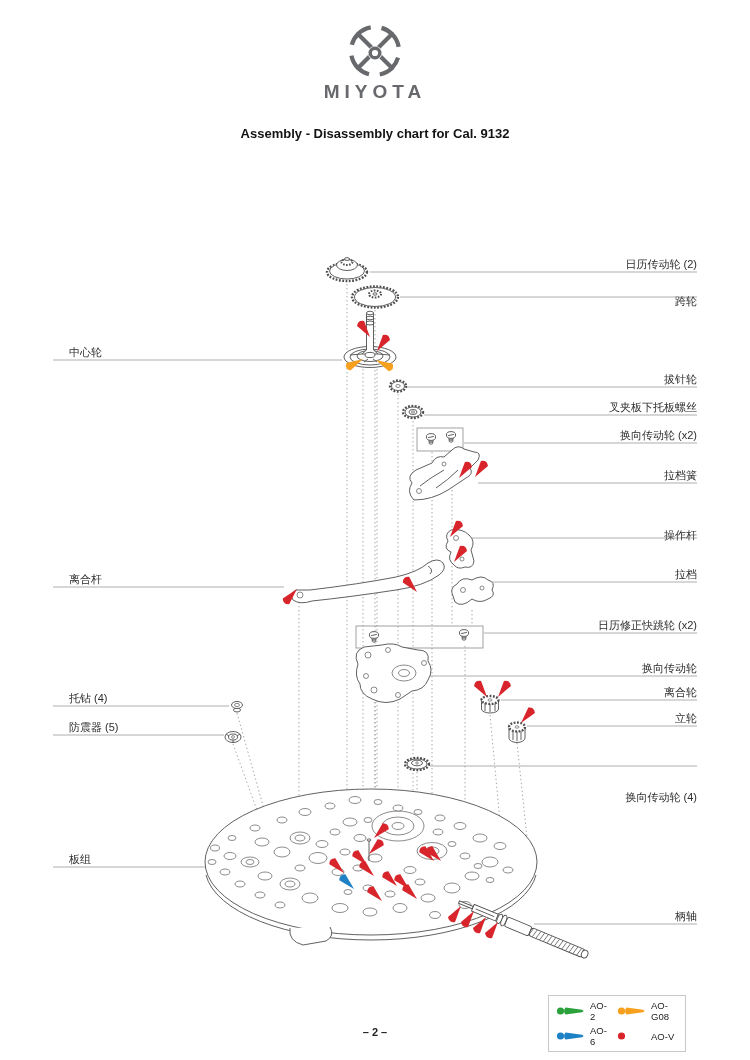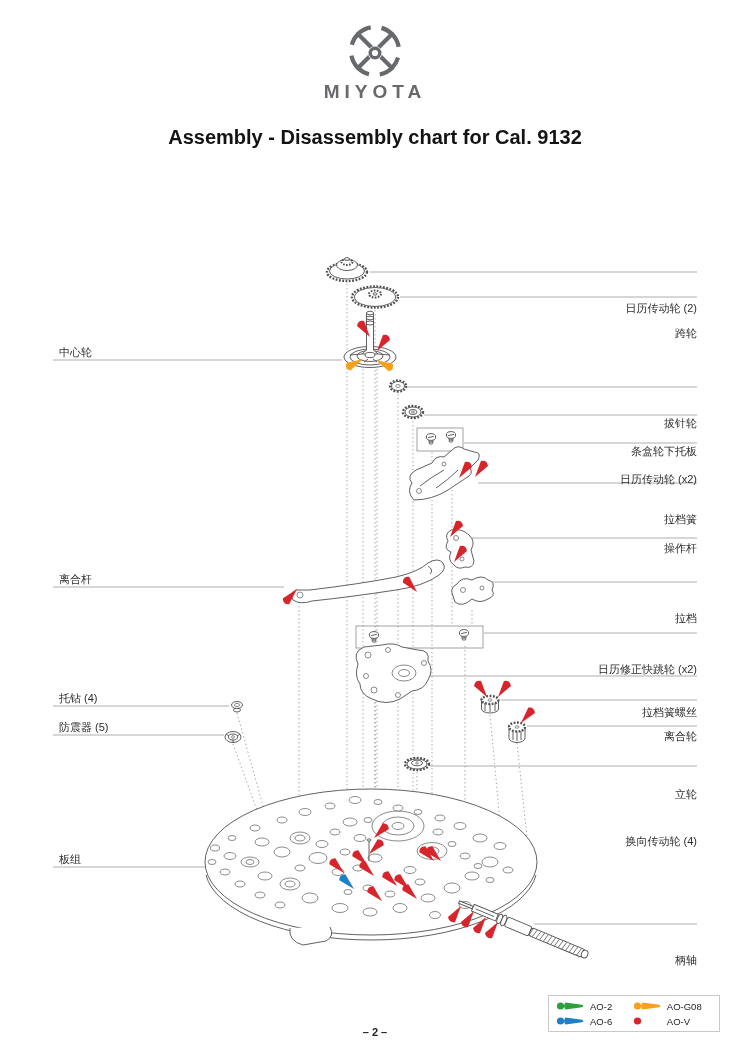--- a/index.html
+++ b/index.html
@@ -4,39 +4,39 @@
 <style>
   html,body{margin:0;padding:0;}
   body{
     width:750px;height:1060px;background:#ffffff;position:relative;overflow:hidden;
     font-family:"Liberation Sans","DejaVu Sans",sans-serif;
   }
   #logo-mark{position:absolute;left:343px;top:22px;}
   #brand{position:absolute;top:81px;left:0;width:750px;text-align:center;
     font-size:19px;font-weight:bold;letter-spacing:5px;color:#67696c;}
   #title{position:absolute;top:126px;left:0;width:750px;text-align:center;
-    font-size:20px;font-weight:bold;color:#131313;}
+    font-size:13px;font-weight:bold;color:#131313;}
   #footer{position:absolute;top:1026px;left:0;width:750px;text-align:center;
     font-size:11px;font-weight:bold;color:#222;}
   svg.diagram{position:absolute;left:0;top:0;}
   .lbl{position:absolute;font-size:11px;color:#2d2d2d;white-space:nowrap;line-height:14px;}
-  .lbl.r{right:53px;text-align:right;margin-top:44px;}
-  .lbl.l{left:59px;text-align:left;}
+  .lbl.r{right:53px;text-align:right;}
+  .lbl.l{left:69px;text-align:left;}
   .leader{stroke:#9b9b9b;stroke-width:0.8;}
   .dot{stroke:#8f8f8f;stroke-width:0.8;stroke-dasharray:1.4 2.6;fill:none;}
   .p{stroke:#4f4f4f;stroke-width:0.9;fill:#fff;}
   .pn{stroke:#4f4f4f;stroke-width:0.9;fill:none;}
   .box{stroke:#8a8a8a;stroke-width:0.8;fill:none;}
   .teeth{stroke:#4f4f4f;stroke-width:2.4;fill:#fff;stroke-dasharray:1.8 1.5;}
   .teeth2{stroke:#4f4f4f;stroke-width:2;fill:none;stroke-dasharray:1.6 1.4;}
   .hole{stroke:#5a5a5a;stroke-width:0.7;fill:#fff;}
   .ar-aov{fill:var(--c-aov,#d8252b);}
   .ar-aog08{fill:var(--c-aog08,#f6a01d);}
   .ar-ao3{fill:var(--c-ao3,#1e80c5);}
-  #legend{position:absolute;left:548px;top:995px;width:172px;box-sizing:border-box;
+  #legend{position:absolute;left:548px;top:995px;width:138px;box-sizing:border-box;
     border:1px solid #c9c9c9;background:#fff;padding:4px 7px;
     display:grid;grid-template-columns:1fr 1.15fr;gap:3px 8px;}
   .leg-item{display:flex;align-items:center;gap:4px;font-size:9.5px;color:#222;}
   .leg-item svg{flex:0 0 auto;}
 </style>
 </head>
 <body>
 
 <svg id="logo-mark" width="64" height="58" viewBox="-32 -29 64 58">
   <circle cx="0" cy="0" r="24" fill="none" stroke="#67696c" stroke-width="4.2" stroke-dasharray="27 10.7" stroke-dashoffset="13" transform="rotate(45)"></circle>
@@ -355,31 +355,31 @@
       <use href="#dart" transform="translate(374,838) rotate(135)" class="ar-aov"></use>
       <use href="#dart" transform="translate(354,889) rotate(45)" class="ar-ao3"></use>
       <use href="#dart" transform="translate(461,906) rotate(-55)" class="ar-aov"></use>
       <use href="#dart" transform="translate(474,911) rotate(-55)" class="ar-aov"></use>
       <use href="#dart" transform="translate(486,917) rotate(-55)" class="ar-aov"></use>
       <use href="#dart" transform="translate(498,922) rotate(-55)" class="ar-aov"></use>
     </g>
 </svg>
 
 <div class="lbl r" style="top:257px">日历传动轮 (2)</div>
-<div class="lbl r" style="top:282px">跨轮</div>
+<div class="lbl r" style="top:294px">跨轮</div>
 <div class="lbl r" style="top:372px">拔针轮</div>
-<div class="lbl r" style="top:400px">条盒轮下托板</div>
-<div class="lbl r" style="top:428px">日历传动轮 (x2)</div>
+<div class="lbl r" style="top:400px">叉夹板下托板螺丝</div>
+<div class="lbl r" style="top:428px">换向传动轮 (x2)</div>
 <div class="lbl r" style="top:468px">拉档簧</div>
-<div class="lbl r" style="top:497px">操作杆</div>
+<div class="lbl r" style="top:528px">操作杆</div>
 <div class="lbl r" style="top:567px">拉档</div>
 <div class="lbl r" style="top:618px">日历修正快跳轮 (x2)</div>
-<div class="lbl r" style="top:661px">拉档簧螺丝</div>
+<div class="lbl r" style="top:661px">换向传动轮</div>
 <div class="lbl r" style="top:685px">离合轮</div>
-<div class="lbl r" style="top:743px">立轮</div>
+<div class="lbl r" style="top:711px">立轮</div>
 <div class="lbl r" style="top:790px">换向传动轮 (4)</div>
 <div class="lbl r" style="top:909px">柄轴</div>
 
 <div class="lbl l" style="top:345px">中心轮</div>
 <div class="lbl l" style="top:572px">离合杆</div>
 <div class="lbl l" style="top:691px">托钻 (4)</div>
 <div class="lbl l" style="top:720px">防震器 (5)</div>
 <div class="lbl l" style="top:852px">板组</div>
 
 <div id="legend">

